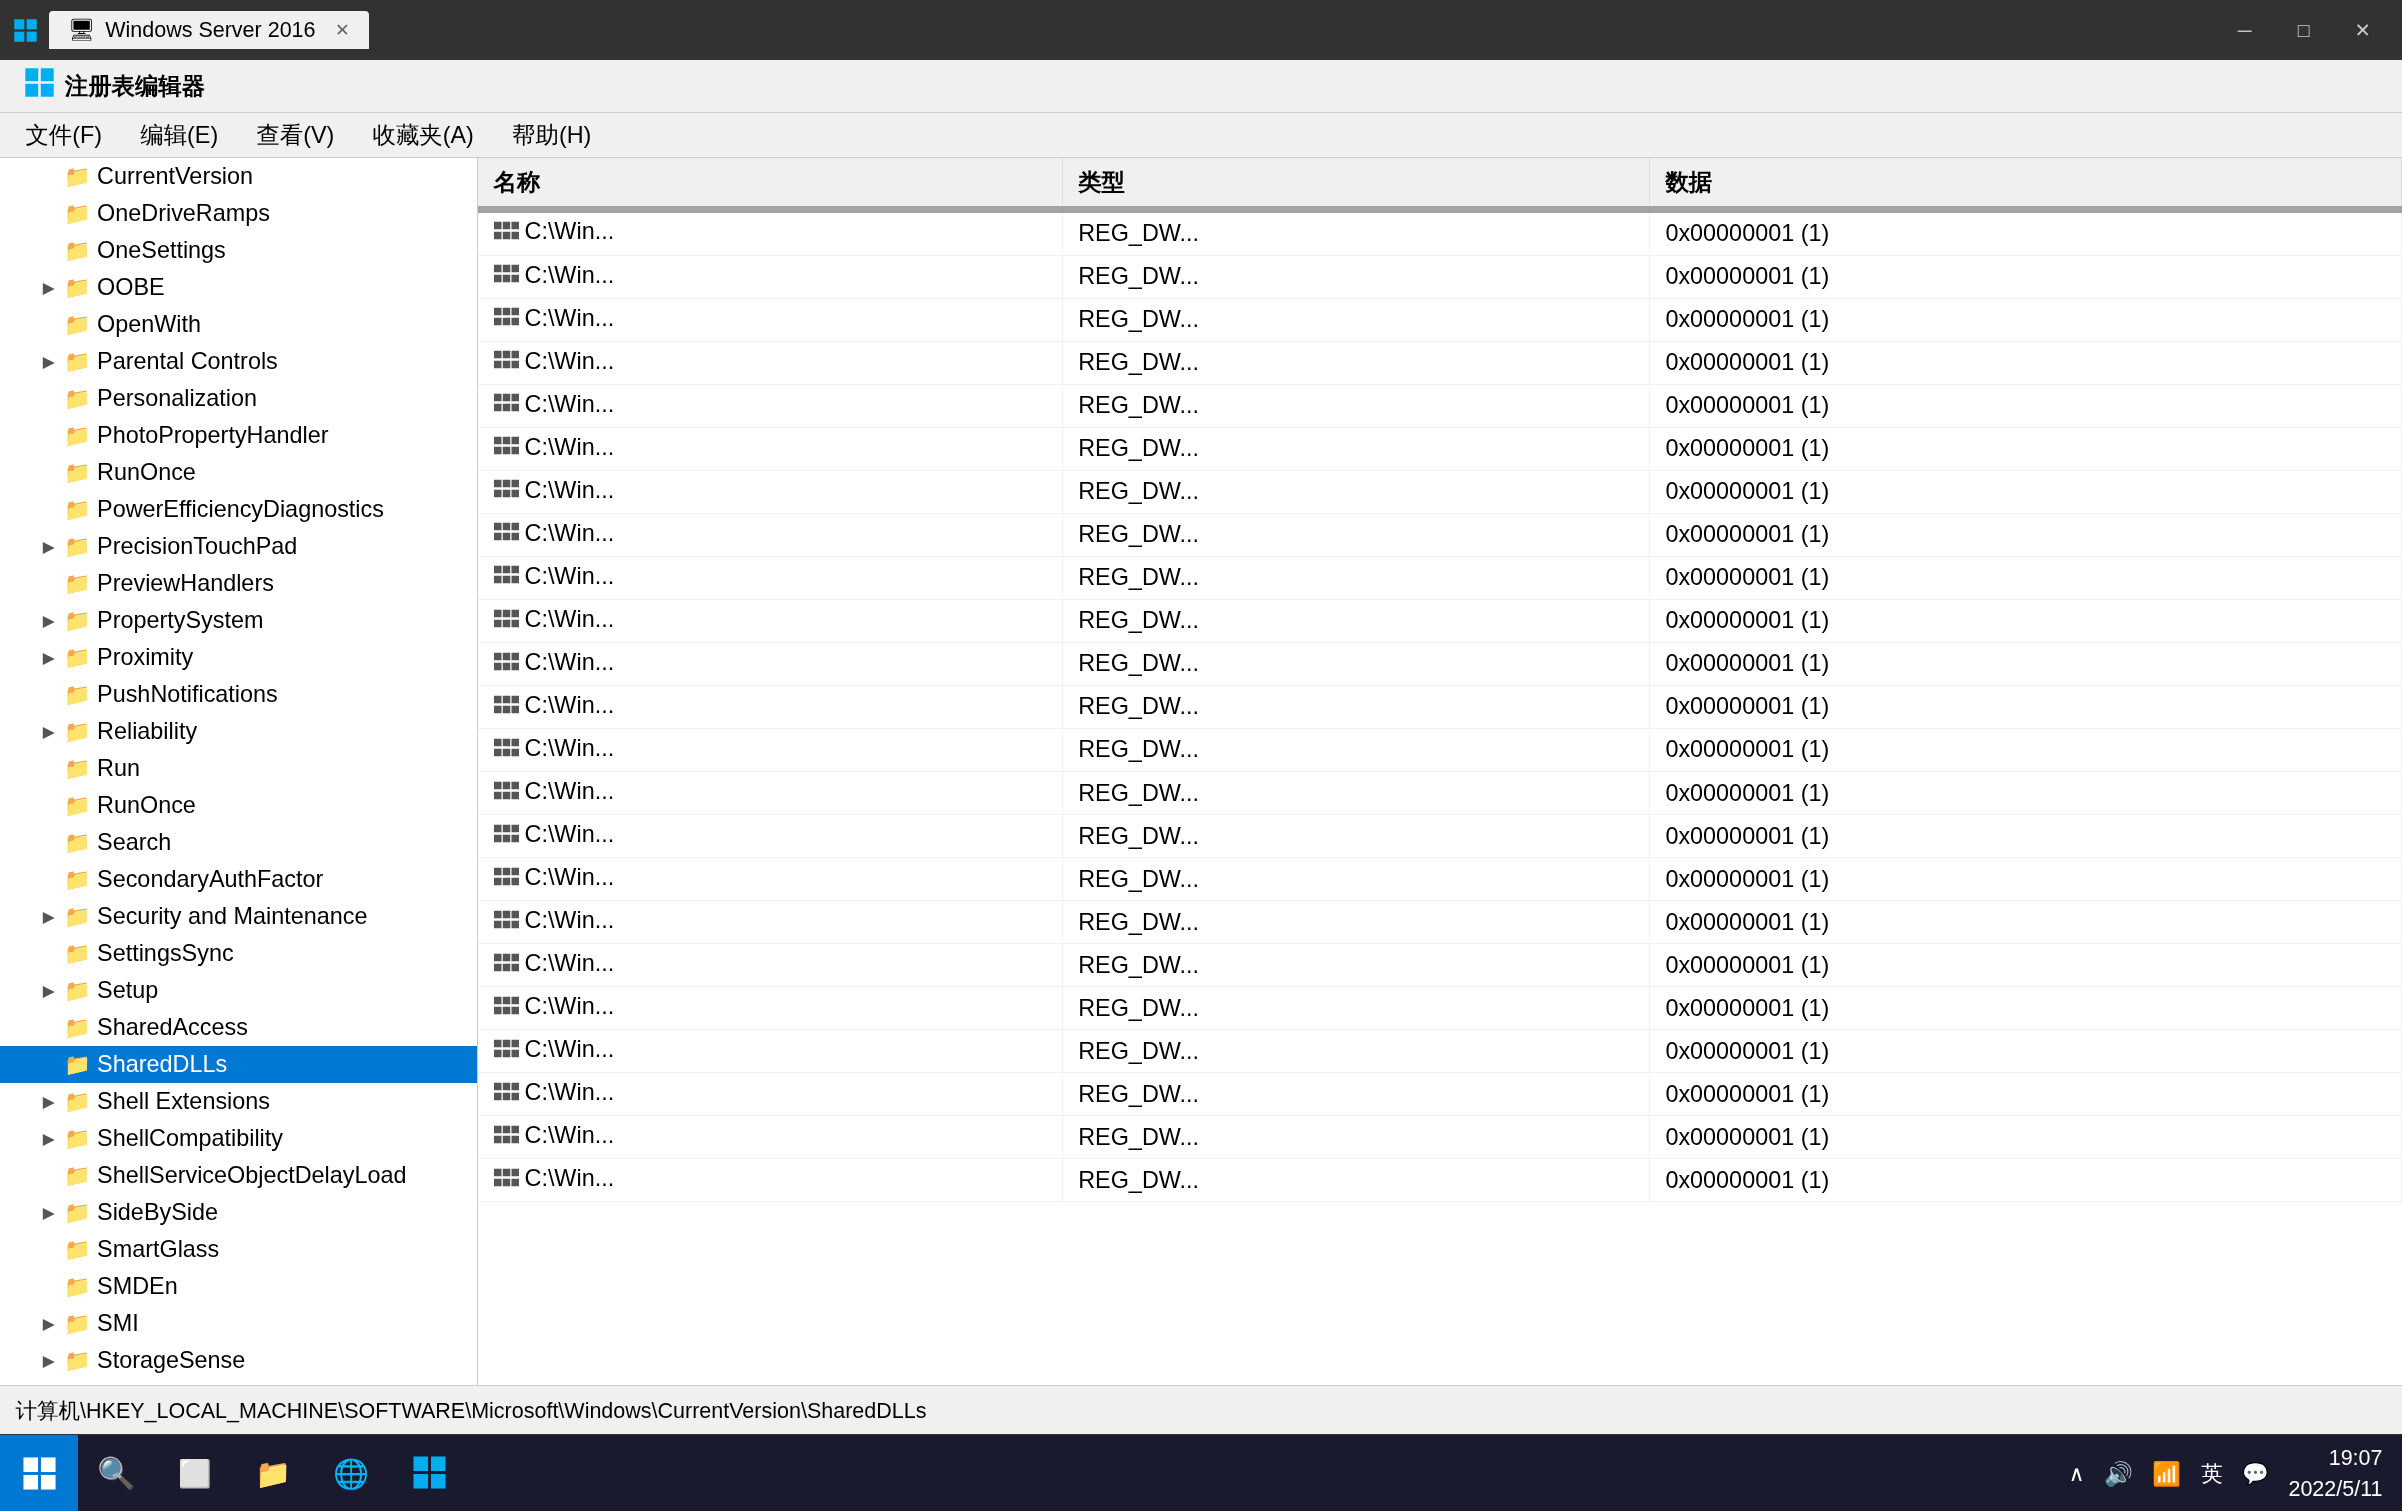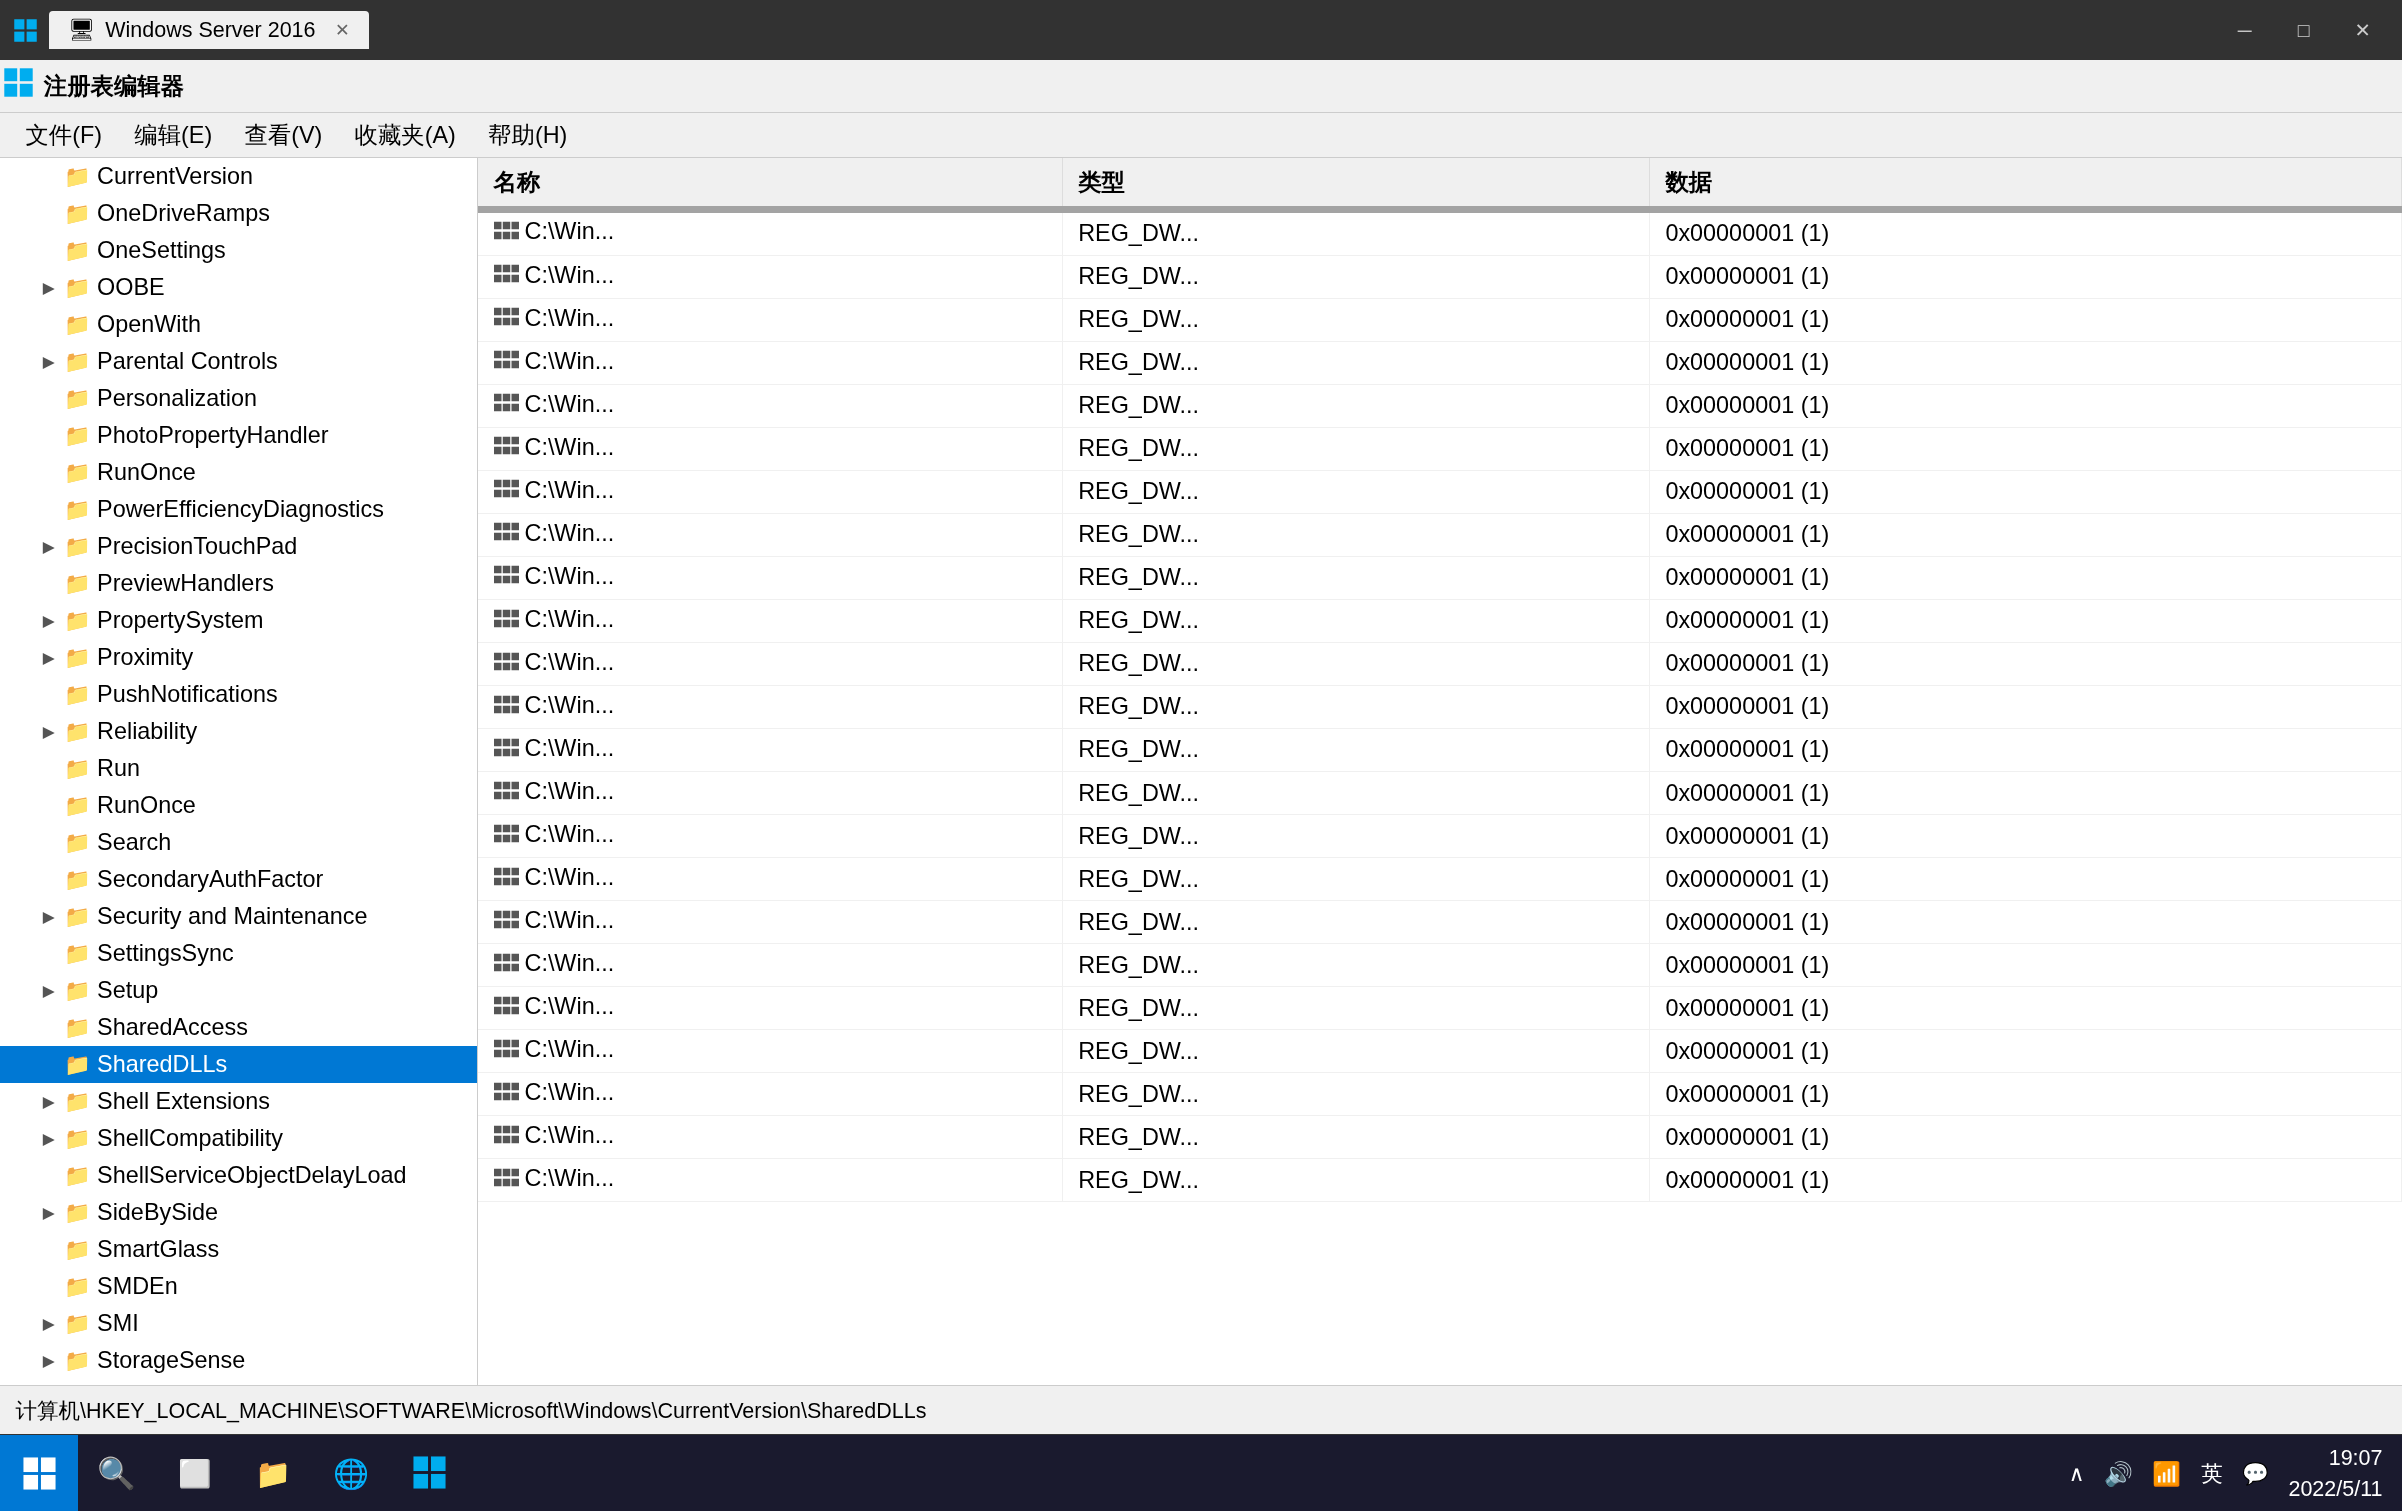--- a/index.html
+++ b/index.html
@@ -143,38 +143,38 @@
       font-size: 19.5px;
     }
 
     
     .menu-bar {
       height: 45px;
       background: #f0f0f0;
       display: flex;
       align-items: center;
       padding: 0 9.8px;
-      gap: 1px;
+      gap: 7px;
       border-bottom: 1px solid #ccc;
       flex-shrink: 0;
     }
     .menu-item {
       padding: 5.9px 15.6px;
       font-size: 23.4px;
       cursor: pointer;
       border-radius: 2.9px;
     }
 
     
     .app-title-bar {
       height: 53px;
       background: #f0f0f0;
       display: flex;
       align-items: center;
-      padding: 0 3px;
+      padding: 0 24px;
       gap: 9.8px;
       border-bottom: 1px solid #ccc;
       flex-shrink: 0;
     }
     .app-title-icon {
       color: #0078d4;
       font-size: 27px;
     }
     .app-title-text {
       font-size: 23.4px;

